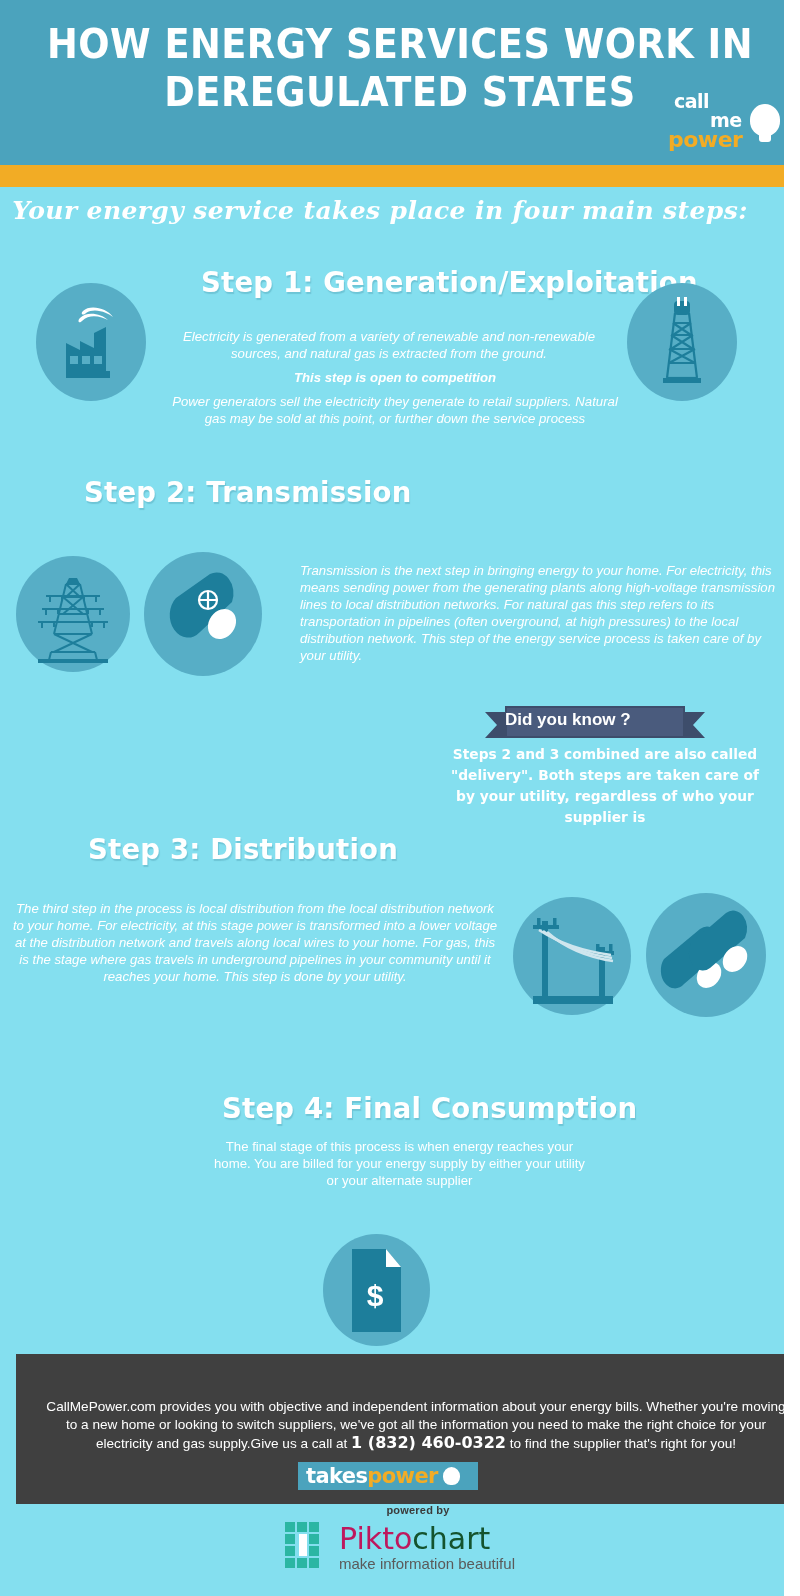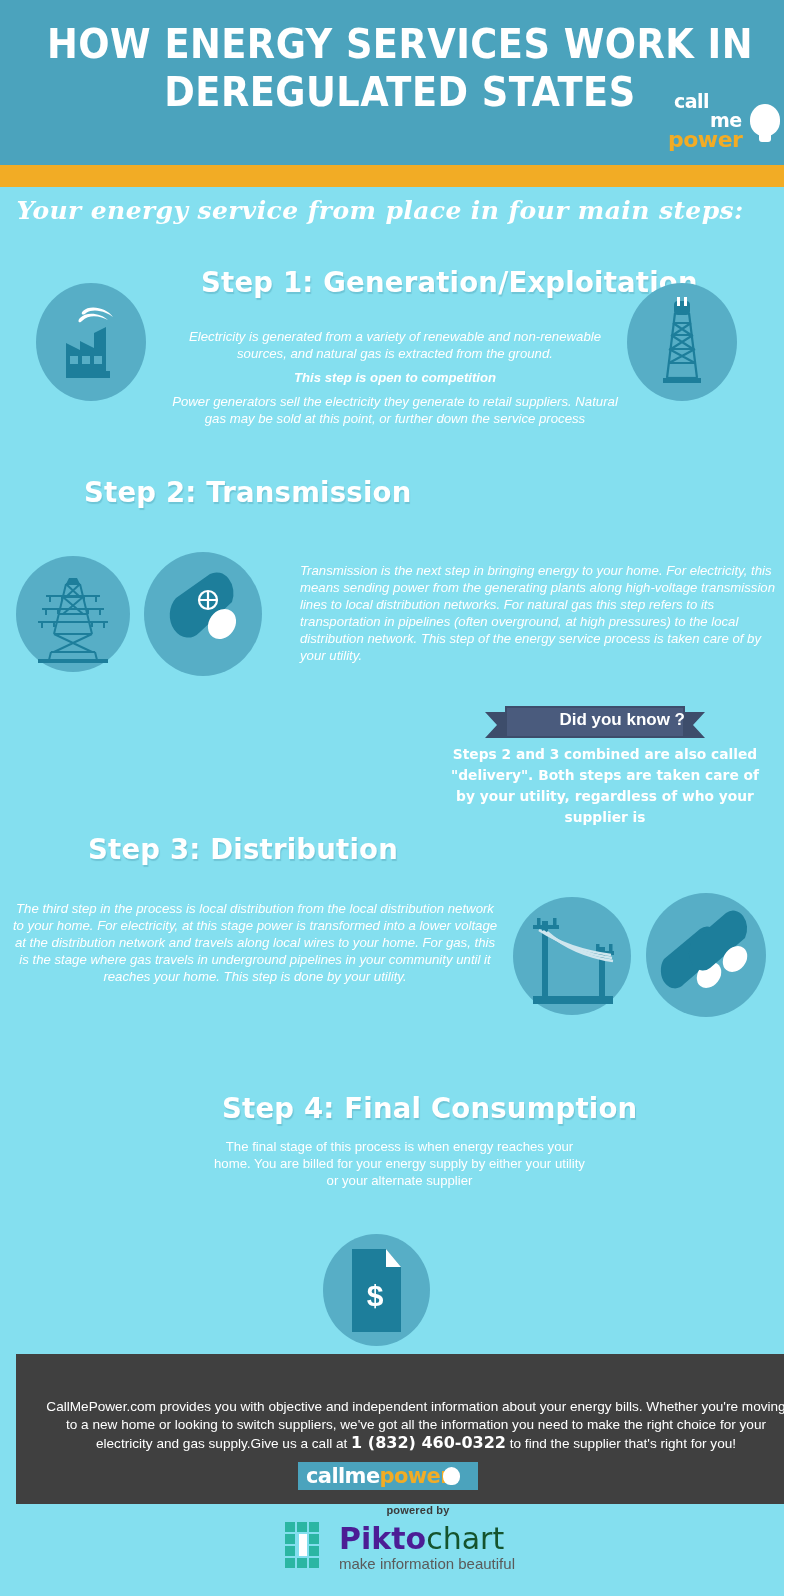--- a/index.html
+++ b/index.html
@@ -158,21 +158,21 @@
     position: absolute;
     left: 0; top: 0;
     width: 180px; height: 32px;
     background: #4a5b7d;
     border: 2px solid #3d4d6b;
   }
   .ribbon-label {
     position: absolute;
     left: 0; top: 4px;
     width: 180px;
-    text-align: right;
+    text-align: left;
     color: #ffffff;
     font-family: "Liberation Sans", sans-serif;
     font-weight: bold;
     font-size: 17px;
   }
   .dyk-text {
     position: absolute;
     left: 440px; top: 744px;
     width: 330px;
     text-align: center;
@@ -253,21 +253,21 @@
     display: inline-flex;
     align-items: center;
     gap: 8px;
   }
   .pikto-word {
     font-family: "DejaVu Sans", sans-serif;
     font-size: 30px;
     line-height: 30px;
     color: #4d4d4d;
   }
-  .pikto-word b { font-weight: bold; color: #4c1d95; text-align: right; }
+  .pikto-word b { font-weight: normal; color: #be185d; text-align: right; }
   .pikto-word span.thin { font-weight: normal; color: #14532d; }
   .pikto-tag {
     margin-top: 1px;
     font-family: "Liberation Sans", sans-serif;
     font-size: 15px;
     color: #5a5a5a;
     text-align: center;
   }
   .pikto-block { display: inline-block; text-align: left; }
 </style>
@@ -282,21 +282,21 @@
     <div class="cmp-logo">
       <div class="l1">call</div>
       <div class="l2">me</div>
       <div class="l3">power</div>
       <div class="cmp-bulb"></div>
     </div>
   </div>
 
   <div class="orange-bar"></div>
 
-  <div class="subtitle">Your energy service from place in four main steps:</div>
+  <div class="subtitle">Your energy service takes place in four main steps:</div>
 
   <div class="step-title" style="left:201px; top:265px;">Step 1: Generation/Exploitation</div>
 
   <div class="circle" style="left:36px; top:283px; width:110px; height:118px;">
     <svg class="icon-svg" viewBox="0 0 110 118">
       <path d="M30 88 L30 60 L44 67 L44 58 L58 65 L58 50 L70 44 L70 88 Z" fill="#1d7e9b"></path>
       <rect x="30" y="88" width="44" height="7" fill="#1d7e9b"></rect>
       <rect x="34" y="73" width="8" height="8" fill="#57aec6"></rect>
       <rect x="46" y="73" width="8" height="8" fill="#57aec6"></rect>
       <rect x="58" y="73" width="8" height="8" fill="#57aec6"></rect>
@@ -313,21 +313,21 @@
         <path d="M42 80 L68 66 M68 80 L42 66 M44 66 L66 52 M66 66 L44 52 M46 52 L64 40 M64 52 L46 40"></path>
         <path d="M40 95 L70 95"></path>
       </g>
       <rect x="36" y="95" width="38" height="5" fill="#1d7e9b"></rect>
       <rect x="47" y="18" width="16" height="14" rx="4" fill="#1d7e9b"></rect>
       <rect x="50" y="14" width="3" height="9" fill="#ffffff"></rect>
       <rect x="57" y="14" width="3" height="9" fill="#ffffff"></rect>
     </svg>
   </div>
 
-  <div class="body-text" style="left:165px; top:328px; width:460px;">Electricity is generated from a variety of renewable and non-renewable sources, and natural gas is extracted from the ground.</div>
+  <div class="body-text" style="left:159px; top:328px; width:460px;">Electricity is generated from a variety of renewable and non-renewable sources, and natural gas is extracted from the ground.</div>
   <div class="body-text" style="left:165px; top:393px; width:460px;">Power generators sell the electricity they generate to retail suppliers. Natural gas may be sold at this point, or further down the service process</div>
   <div class="body-text bold" style="left:165px; top:369px; width:460px;">This step is open to competition</div>
 
   <div class="step-title" style="left:84px; top:475px;">Step 2: Transmission</div>
 
   <div class="circle" style="left:16px; top:556px; width:114px; height:116px;">
     <svg class="icon-svg" viewBox="0 0 114 116">
       <g stroke="#1d7e9b" stroke-width="2" fill="none">
         <path d="M50 28 L38 78 M64 28 L76 78"></path>
         <path d="M50 28 L64 28 M47 41 L67 41 M43 58 L71 58"></path>
@@ -405,21 +405,21 @@
     </svg>
   </div>
 
   <div class="footer">
     <div class="footer-text">
       <span>CallMePower.com provides you with objective and independent information about your energy bills. Whether you're moving to a new home or looking to switch suppliers, we've got all the information you need to make the right choice for your electricity and gas supply.Give us a call at </span><span class="footer-phone">1 (832) 460-0322</span><span> to find the supplier that's right for you!</span>
     </div>
   </div>
 
   <div class="footer-logo">
-    <div class="fl-text"><span>callme</span><span class="pw">power</span></div>
+    <div class="fl-text"><span>takes</span><span class="pw">power</span></div>
     <div class="fl-bulb"></div>
   </div>
 
   <div class="pikto-wrap">
     <div class="powered-by">powered by</div>
     <div class="pikto-row">
       <svg width="46" height="52" viewBox="0 0 46 52">
         <g fill="#2bb6a3">
           <rect x="0" y="0" width="10" height="10"></rect>
           <rect x="12" y="0" width="10" height="10"></rect>

